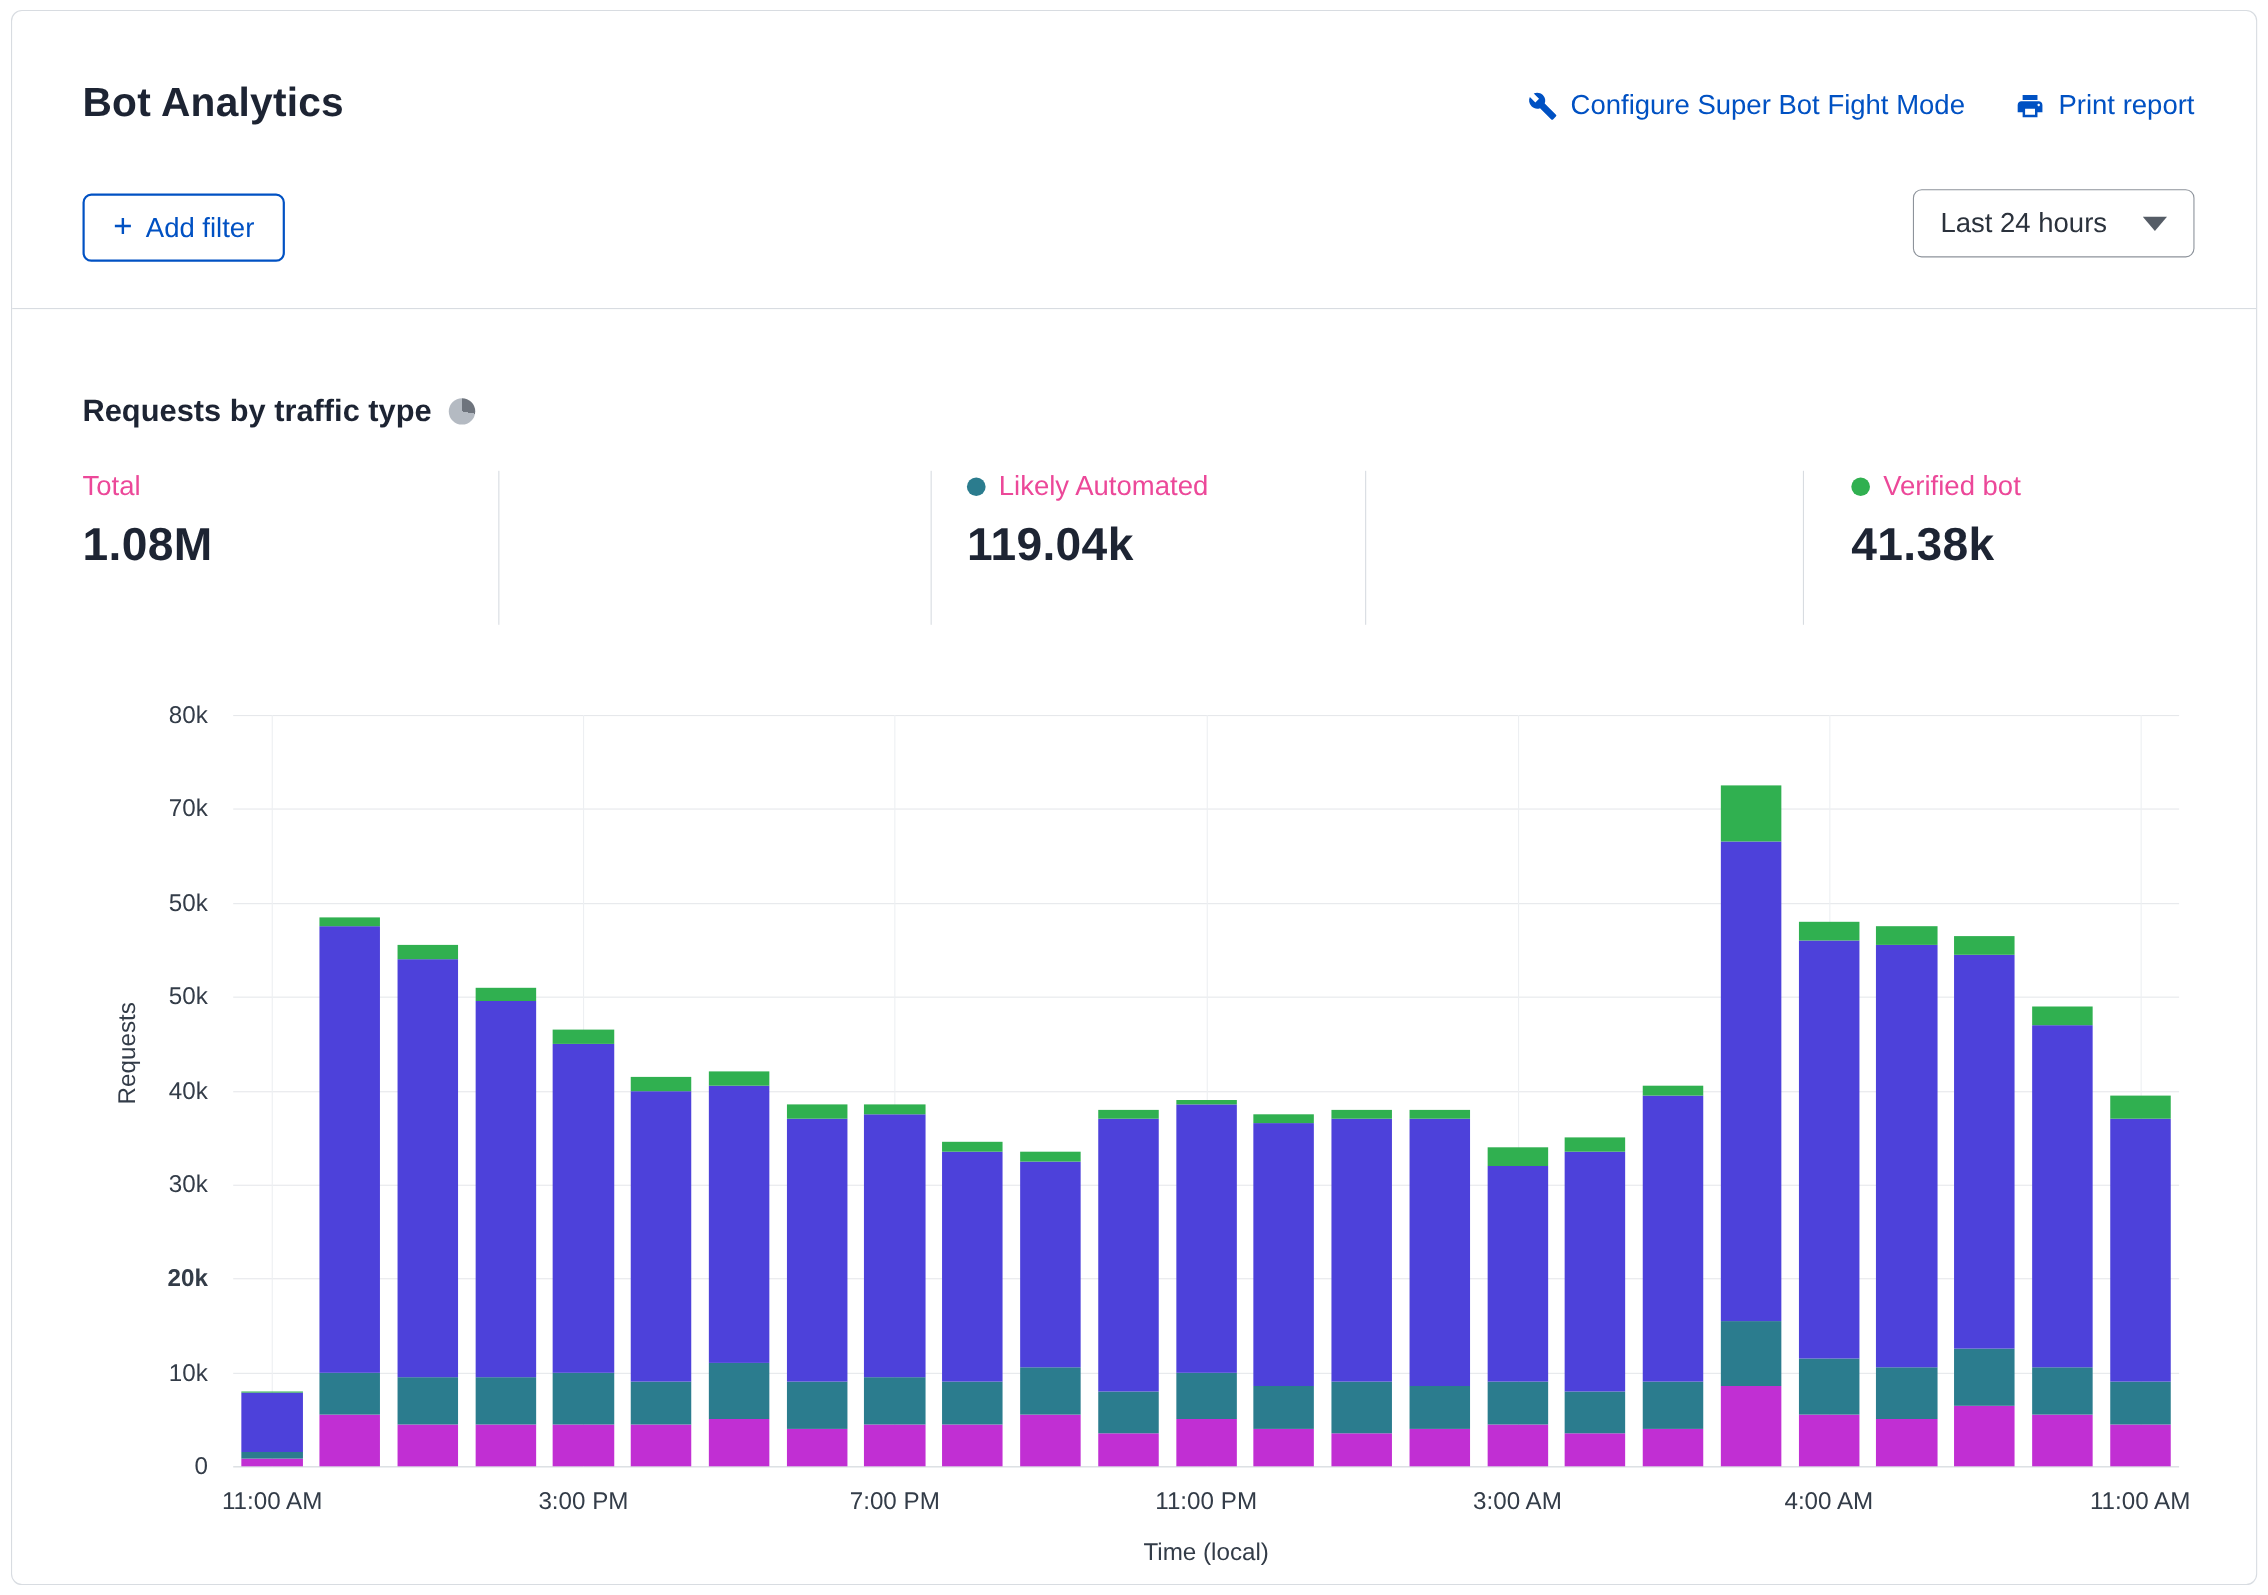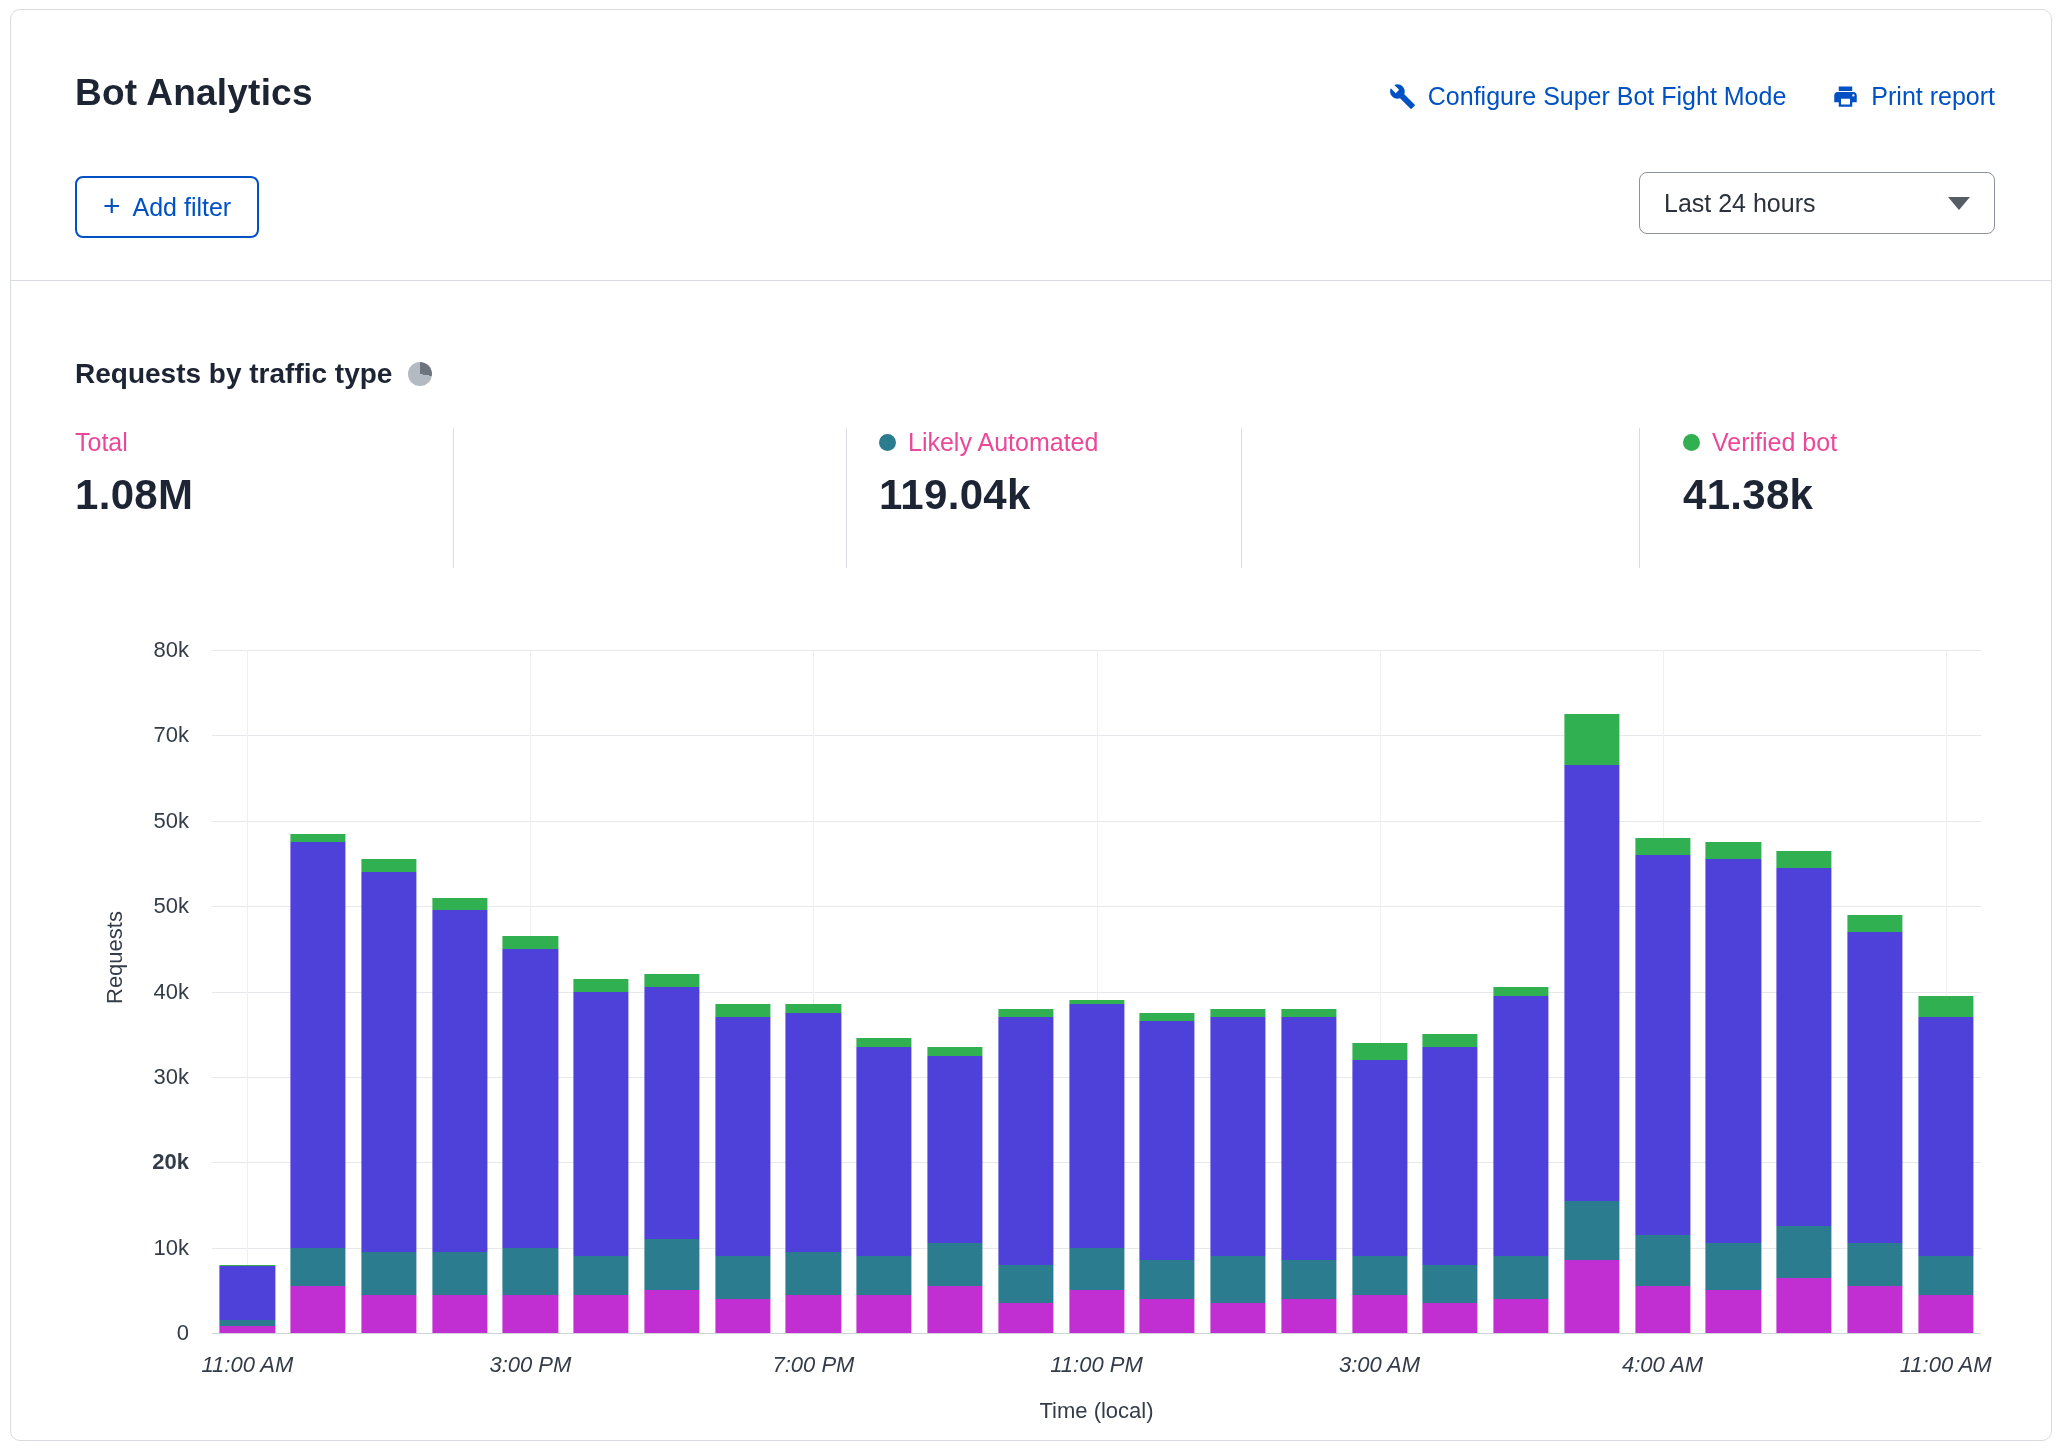--- a/index.html
+++ b/index.html
@@ -21,21 +21,21 @@
     font-size:25px; cursor:pointer; }
   .top-link svg { display:block; }
   .add-filter-btn {
     position:absolute; left:64px; top:166px; height:62px; padding:0 26px;
     display:flex; align-items:center; gap:12px;
     background:#ffffff; border:2px solid #0051c3; border-radius:8px;
     color:#0051c3; font-size:25px; cursor:pointer;
   }
   .add-filter-btn .plus { font-size:30px; line-height:1; font-weight:400; margin-top:-3px; }
   .range-select {
-    position:absolute; right:56px; top:162px; width:356px; height:62px;
+    position:absolute; right:56px; top:162px; width:256px; height:62px;
     border:1px solid #8d939b; border-radius:8px; background:#fff;
     display:flex; align-items:center; justify-content:space-between;
     padding:0 24px; font-size:25px; color:#2b323c; cursor:pointer;
   }
   .chevron-down {
     width:0; height:0; border-left:11px solid transparent;
     border-right:11px solid transparent; border-top:13px solid #555c66;
   }
   .header-divider {
     position:absolute; left:0; right:0; top:270px; height:1px; background:#d8dce1;
@@ -63,21 +63,21 @@
   .gridline-h.axis-line { background:#cfd4d9; }
   .gridline-v { position:absolute; top:0; bottom:0; width:1px; background:#edeff2; }
   .y-tick-label {
     position:absolute; right:12px; transform:translateY(-50%);
     font-size:22px; color:#333c48; white-space:nowrap;
   }
   .y-axis-labels { position:absolute; left:100px; top:640px; width:90px; height:683px; }
   .x-axis-labels { position:absolute; left:201px; top:1342px; width:1769px; height:32px; }
   .x-tick-label {
     position:absolute; transform:translateX(-50%); top:0;
-    font-size:22px; color:#333c48; white-space:nowrap;font-style:italic;
+    font-size:22px; color:#333c48; white-space:nowrap;
   }
   .y-axis-title {
     position:absolute; left:58px; top:981px; transform:rotate(-90deg) translateX(50%);
     transform-origin:center; font-size:22px; color:#333c48;
   }
   .x-axis-title {
     position:absolute; left:201px; width:1769px; top:1388px; text-align:center;
     font-size:22px; color:#333c48;
   }
   .bar { position:absolute; bottom:0; height:100%; transform:translateX(-50%); }

